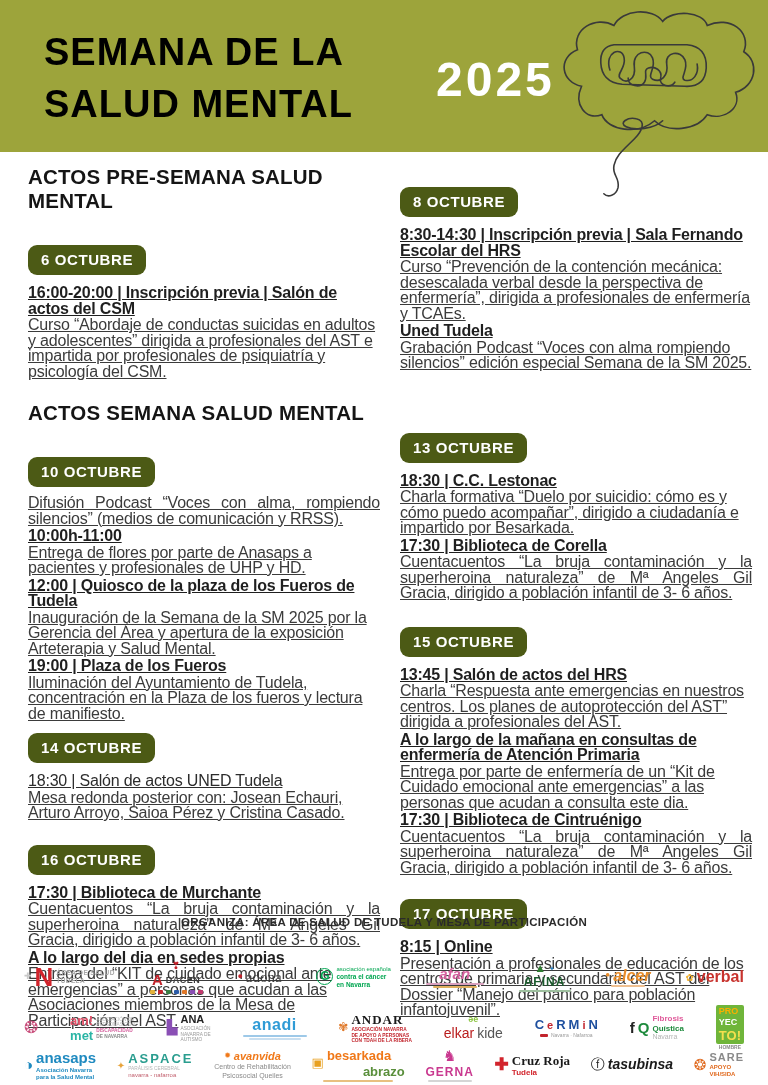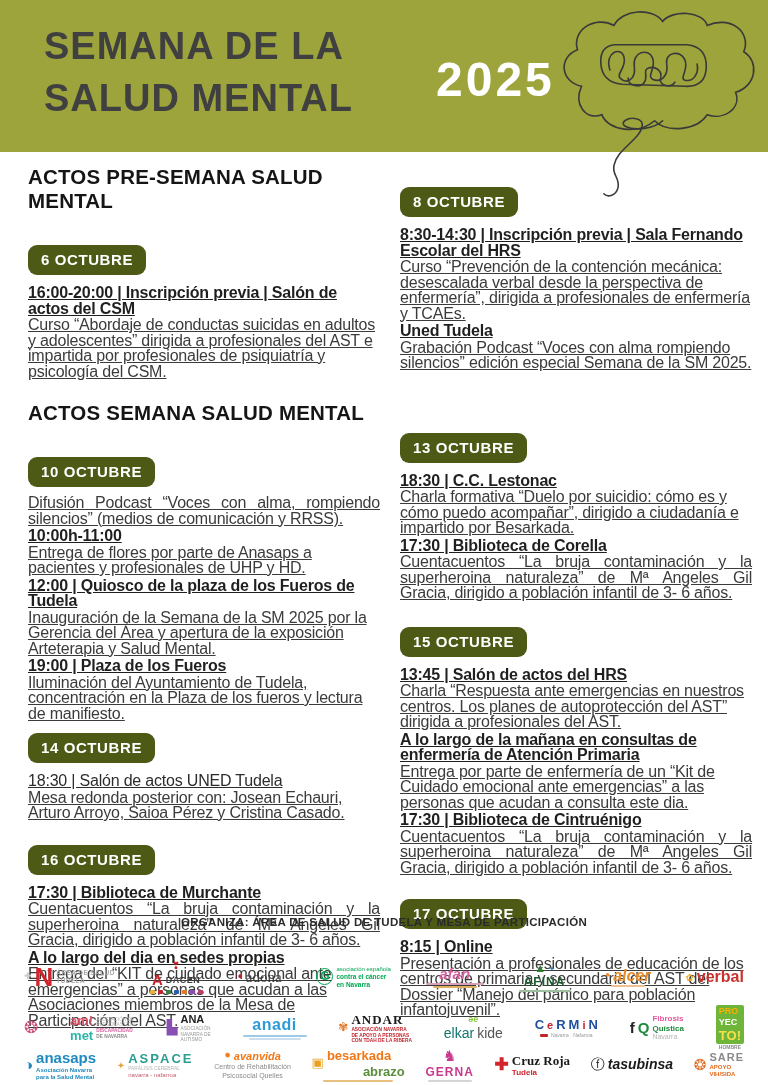--- a/index.html
+++ b/index.html
@@ -1,22 +1,22 @@
 <!DOCTYPE html>
 <html lang="es"><head>
 <meta charset="utf-8">
 <style>
   html,body{margin:0;padding:0;background:#fff;}
   .page{position:relative;width:768px;height:1085px;background:#ffffff;overflow:hidden;
         font-family:"Liberation Sans",sans-serif;color:#333;}
 
   
   .hdr{position:absolute;left:0;top:0;width:768px;height:152px;background:#9DA43B;}
-  .hdr-title{position:absolute;left:44px;top:20px;font-size:38px;font-weight:800;
-             color:#404040;line-height:52px;letter-spacing:1px;}
+  .hdr-title{position:absolute;left:44px;top:26px;font-size:38px;font-weight:800;
+             color:#000000;line-height:52px;letter-spacing:1px;}
   .hdr-year{position:absolute;left:436px;top:52px;font-size:48px;font-weight:800;
             color:#fff;letter-spacing:3px;}
   .doodle{position:absolute;left:543px;top:6px;width:218px;height:195px;overflow:visible;}
 
   
   .col{position:absolute;width:352px;}
   #col-left{left:28px;top:165px;}
   #col-right{left:400px;top:187px;}
   .sec{margin:0 0 32px 0;font-size:20.5px;font-weight:800;color:#151515;letter-spacing:.2px;}
   .sec2{margin-top:22px;}
@@ -230,21 +230,21 @@
               <span style="color: rgb(194, 36, 44); font-size: 4.8px; font-weight: 700;">DE APOYO A PERSONAS</span>
               <span style="color: rgb(194, 36, 44); font-size: 4.8px; font-weight: 700;">CON TDAH DE LA RIBERA</span>
             </span>
           </div>
         </div>
         <div class="logo">
           <div class="lrow">
             <span style="color: rgb(139, 197, 63); font-size: 9px; font-weight: 700;">ǝe</span>
           </div>
           <div class="lrow">
-            <span style="color: #0f766e; font-size: 14px;">elkar</span>
+            <span style="color: #b91c1c; font-size: 14px;">elkar</span>
             <span style="color: rgb(85, 85, 85); font-size: 14px;">kide</span>
           </div>
         </div>
         <div class="logo">
           <div class="lrow">
             <span style="color: rgb(29, 79, 158); font-size: 13px; font-weight: 800;">C</span>
             <span style="color: rgb(194, 36, 44); font-size: 11px; font-weight: 800;">e</span>
             <span style="color: rgb(29, 79, 158); font-size: 13px; font-weight: 800;">R</span>
             <span style="color: rgb(29, 79, 158); font-size: 13px; font-weight: 800;">M</span>
             <span style="color: rgb(194, 36, 44); font-size: 11px; font-weight: 800;">i</span>

